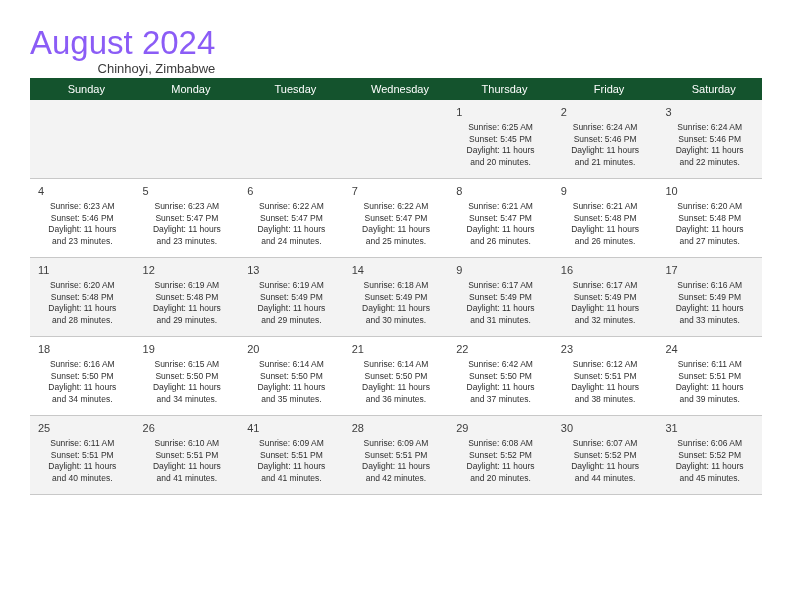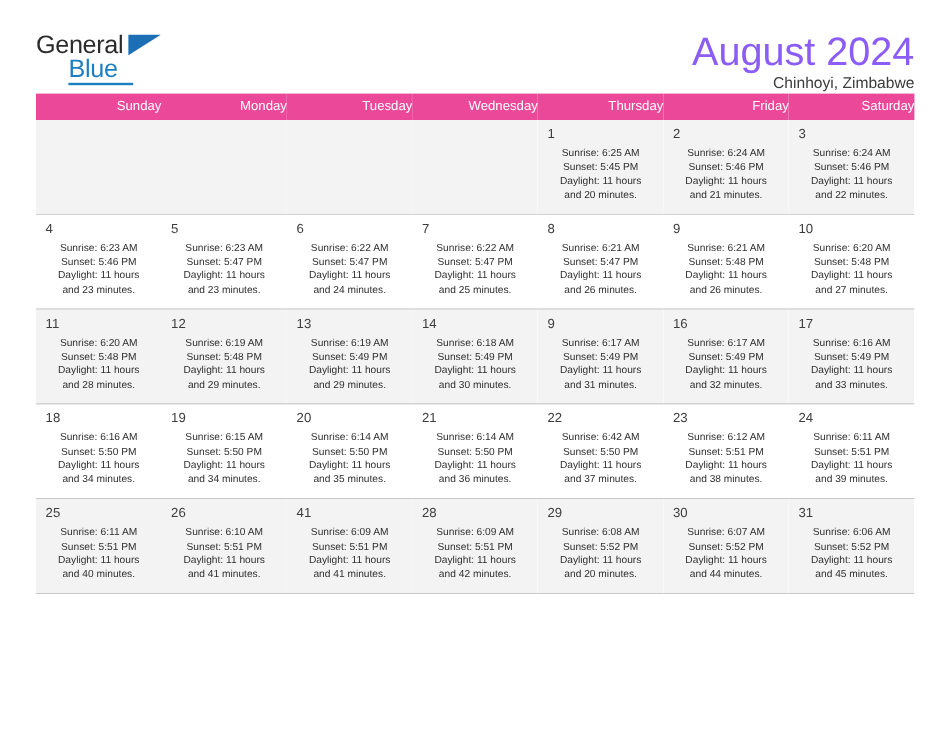--- a/index.html
+++ b/index.html
@@ -93,25 +93,25 @@
   }
 
   
   .calendar {
     width: 732px;
     border-collapse: collapse;
     table-layout: fixed;
     margin-top: 4px;
   }
   .calendar th {
-    background: #ec4899;
+    background: #14532d;
     color: #ffffff;
     font-size: 11px;
     font-weight: normal;
-    text-align: right;
+    text-align: center;
     padding: 5px 0 5px 8px;
     height: 11px;
     border: none;
   }
   .calendar td {
     vertical-align: top;
     height: 78px;
     padding: 0;
     border: none;
     border-bottom: 1px solid #c8c8c8;
@@ -144,26 +144,20 @@
     height: 100%;
   }
 </style>
 </head>
 <body>
 
 <div class="page">
 
   <div class="header">
 
-    <div class="brand">
-      <span class="brand-general">General</span>
-      <span class="brand-flag"></span>
-      <span class="brand-blue">Blue</span>
-      <span class="brand-underline"></span>
-    </div>
 
     <div class="title-block">
       <div class="month-title">August 2024</div>
       <div class="location">Chinhoyi, Zimbabwe</div>
     </div>
 
   </div>
 
   <table class="calendar">
     <thead>

